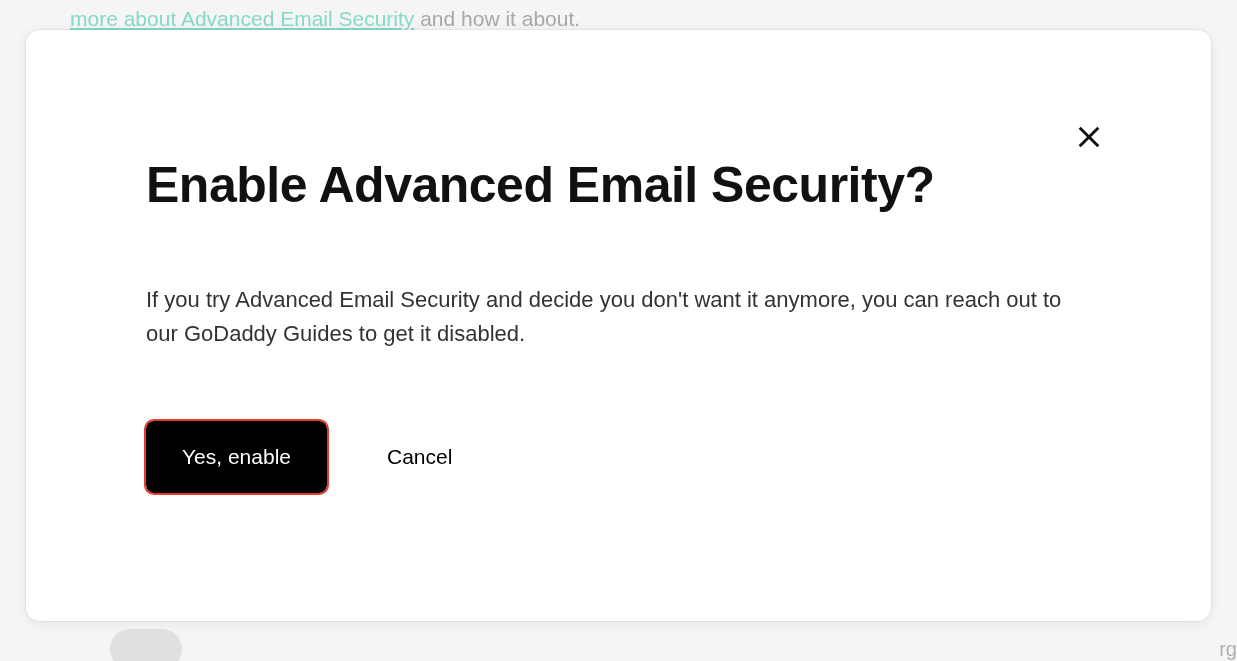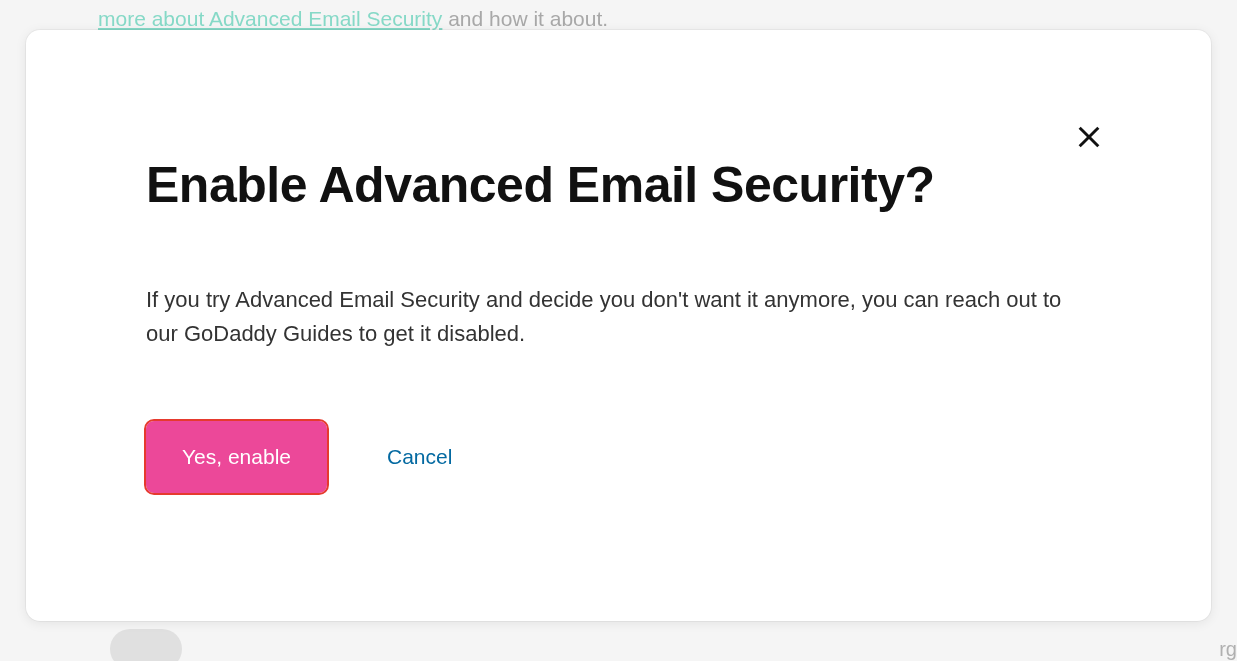--- a/index.html
+++ b/index.html
@@ -25,21 +25,20 @@
       padding: 4px 70px 0 70px;
       font-size: 21px;
       color: #a8a8a8;
       line-height: 1.4;
     }
     
     .background-content .link-text {
       color: #86d9c7;
       text-decoration: underline;
       text-decoration-color: #86d9c7;
-      margin-left: 28px;
     }
     
     .background-bottom {
       position: absolute;
       bottom: 0;
       right: 0;
       font-size: 20px;
       color: #b0b0b0;
     }
     
@@ -105,37 +104,37 @@
       margin-top: 43px;
     }
     
     .button-row {
       display: flex;
       align-items: center;
       gap: 60px;
     }
     
     .primary-button {
-      background: #ec4899;
+      background: #000000;
       color: #ffffff;
       border: none;
       padding: 24px 36px;
       font-size: 21px;
       font-weight: 500;
       border-radius: 8px;
       cursor: pointer;
       outline: 2px solid #e63a2e;
       outline-offset: 0px;
       font-family: inherit;
     }
     
     .secondary-button {
       background: none;
       border: none;
-      color: #0369a1;
+      color: #000000;
       font-size: 21px;
       font-weight: 500;
       cursor: pointer;
       font-family: inherit;
     }
   </style>
 </head>
 <body>
 
 <div class="background-content">

